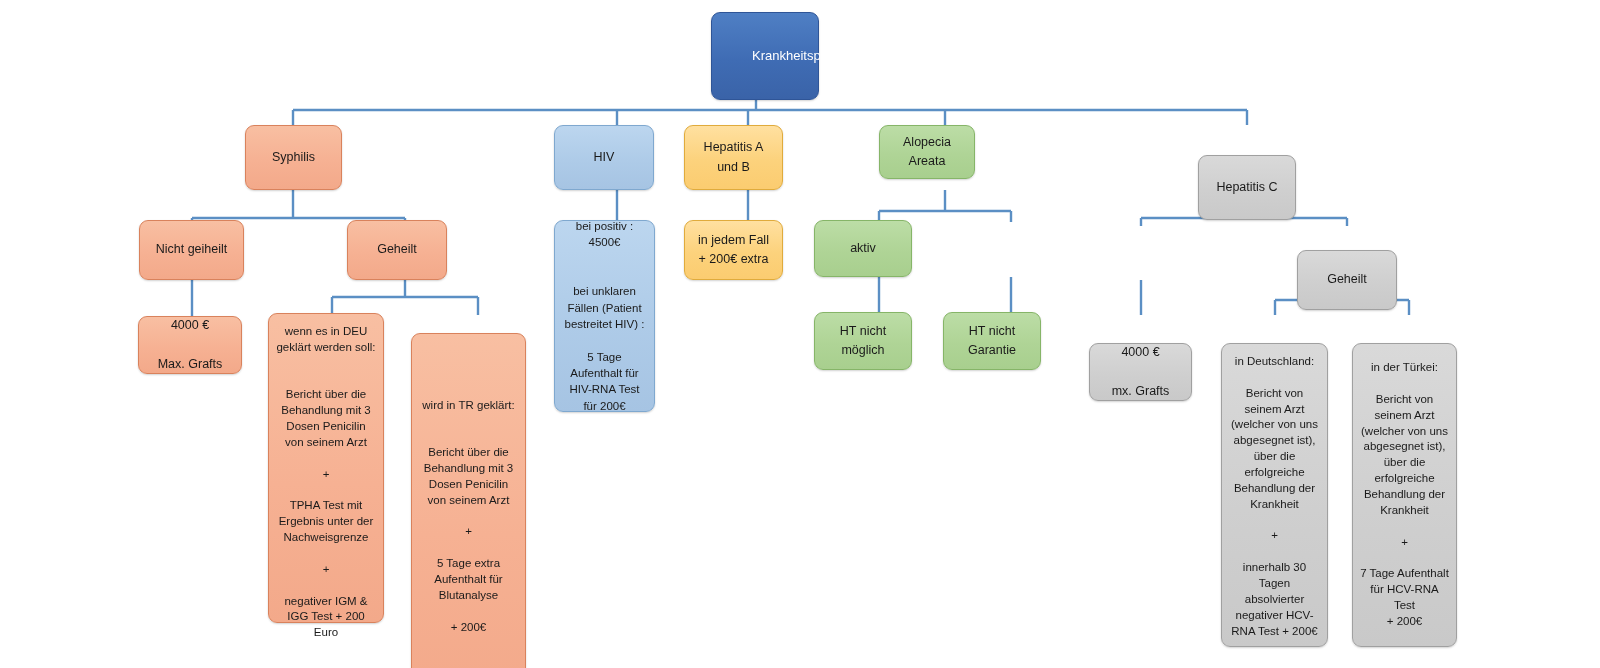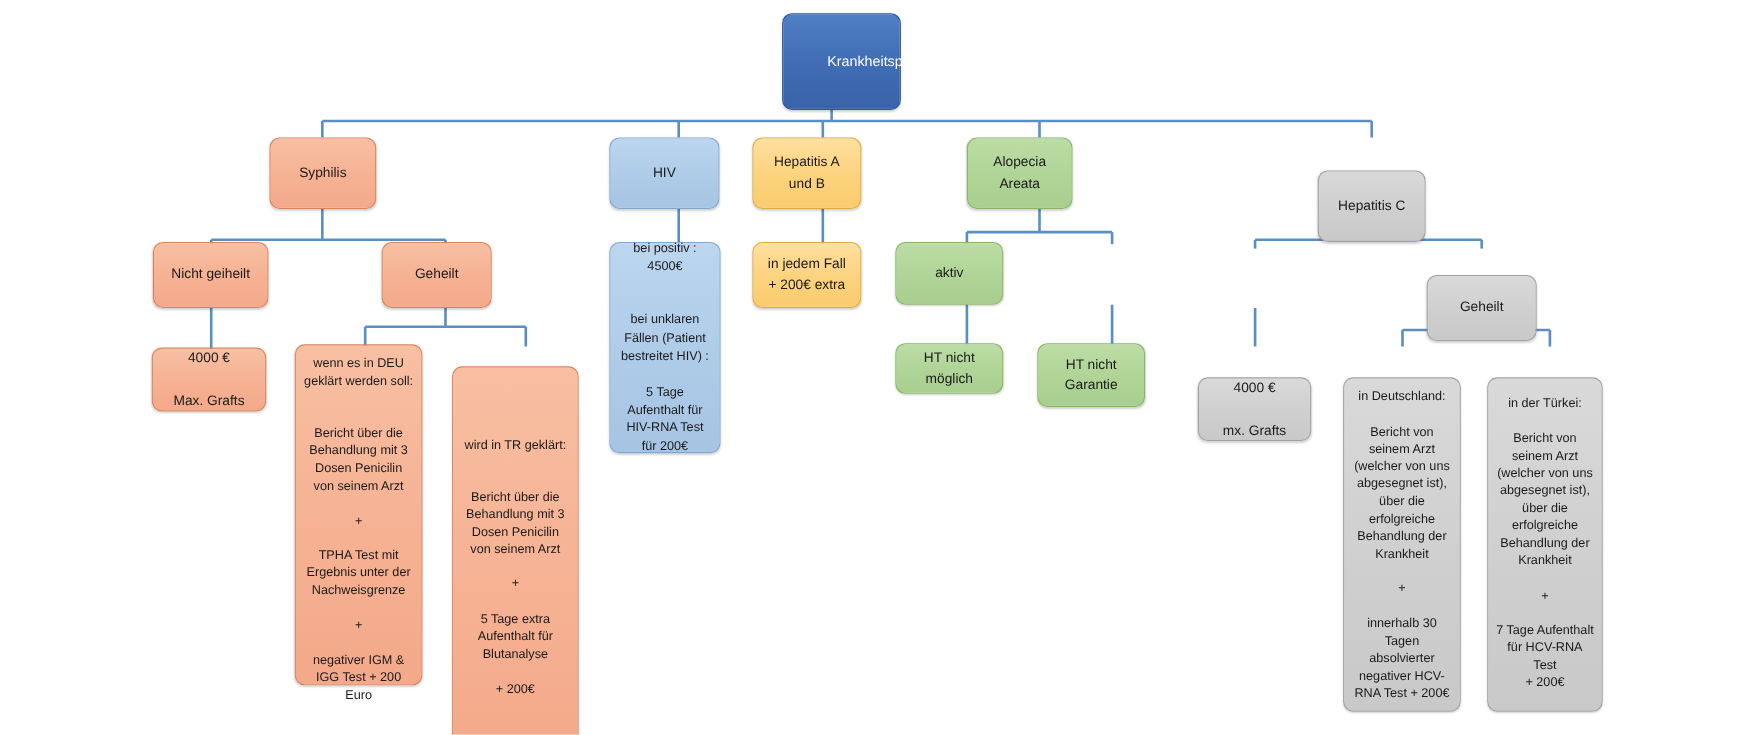--- a/index.html
+++ b/index.html
@@ -194,30 +194,30 @@
 
   <div class="node yellow" style="left:684px; top:125px; width:99px; height:65px;">
     <span class="txt">Hepatitis A und B</span>
   </div>
 
   <div class="node yellow" style="left:684px; top:220px; width:99px; height:60px;">
     <span class="txt">in jedem Fall
 + 200€ extra</span>
   </div>
 
-  <div class="node green" style="left:879px; top:125px; width:96px; height:65px;">
+  <div class="node green" style="left:879px; top:125px; width:96px; height:54px;">
     <span class="txt">Alopecia Areata</span>
   </div>
 
   <div class="node green" style="left:814px; top:220px; width:98px; height:57px;">
     <span class="txt">aktiv</span>
   </div>
 
 
-  <div class="node green" style="left:814px; top:312px; width:98px; height:46px;">
+  <div class="node green" style="left:814px; top:312px; width:98px; height:58px;">
     <span class="txt">HT nicht möglich</span>
   </div>
 
   <div class="node green" style="left:943px; top:312px; width:98px; height:58px;">
     <span class="txt">HT nicht Garantie</span>
   </div>
 
   <div class="node gray" style="left:1198px; top:125px; width:98px; height:65px;">
     <span class="txt">Hepatitis C</span>
   </div>

